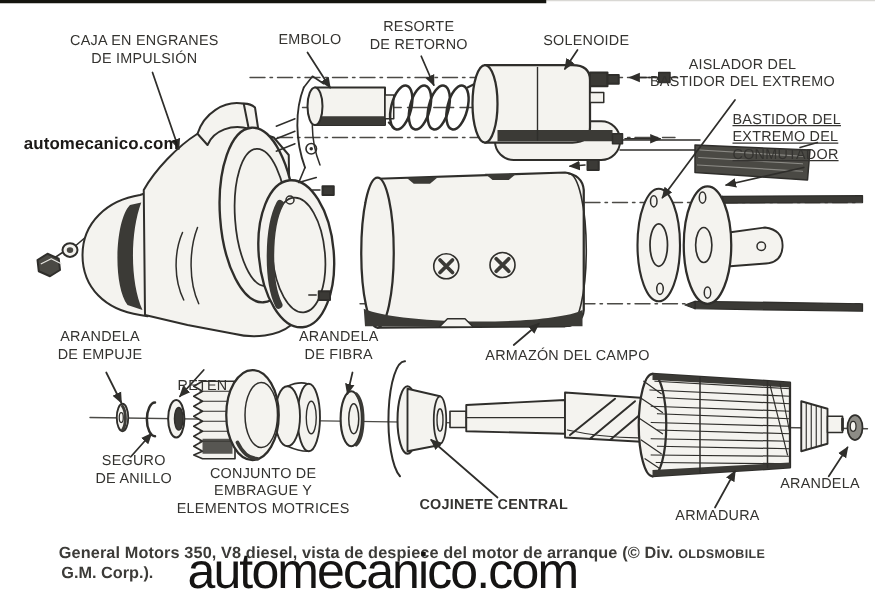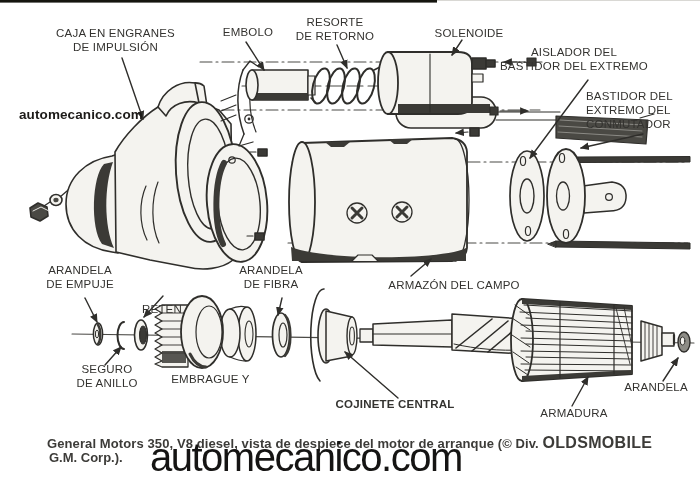--- a/index.html
+++ b/index.html
@@ -16,21 +16,21 @@
     white-space:nowrap;
   }
   .wm-small{
     position:absolute;left:19px;top:107px;
     font-size:13.5px;font-weight:bold;color:#1c1a18;letter-spacing:.1px;
   }
   .caption{
     position:absolute;left:47px;top:434px;
     font-size:13px;font-weight:bold;color:#3c3b38;white-space:nowrap;letter-spacing:.1px;
   }
-  .caption .brand{font-size:16px;letter-spacing:.3px;}
+  .caption .brand{font-size:10px;letter-spacing:.3px;}
   .caption2{
     position:absolute;left:49px;top:450px;
     font-size:13px;font-weight:bold;color:#3c3b38;white-space:nowrap;
   }
   .wm-large{
     position:absolute;left:150px;top:437px;
     font-size:40px;line-height:40px;color:#151413;letter-spacing:-1.5px;
     white-space:nowrap;
   }
 </style>
@@ -280,25 +280,25 @@
   <div class="lbl" style="left:212px;top:26px;width:72px;">
     <div>EMBOLO</div>
   </div>
   <div class="lbl" style="left:293px;top:16px;width:84px;">
     <div>RESORTE</div>
     <div>DE RETORNO</div>
   </div>
   <div class="lbl" style="left:430px;top:27px;width:78px;">
     <div>SOLENOIDE</div>
   </div>
-  <div class="lbl" style="left:498px;top:46px;width:152px;">
+  <div class="lbl" style="left:518px;top:46px;width:152px;">
     <div>AISLADOR DEL</div>
     <div>BASTIDOR DEL EXTREMO</div>
   </div>
-  <div class="lbl" style="left:586px;top:90px;width:84px;">
+  <div class="lbl" style="left:586px;top:90px;width:84px;text-decoration:underline;">
     <div>BASTIDOR DEL</div>
     <div>EXTREMO DEL</div>
     <div>CONMUTADOR</div>
   </div>
   <div class="lbl" style="left:36px;top:264px;width:88px;">
     <div>ARANDELA</div>
     <div>DE EMPUJE</div>
   </div>
   <div class="lbl" style="left:138px;top:279px;width:48px;margin-top:24px;">
     <div>RETEN</div>
@@ -308,21 +308,23 @@
     <div>DE FIBRA</div>
   </div>
   <div class="lbl" style="left:386px;top:279px;width:136px;">
     <div>ARMAZÓN DEL CAMPO</div>
   </div>
   <div class="lbl" style="left:66px;top:363px;width:82px;">
     <div>SEGURO</div>
     <div>DE ANILLO</div>
   </div>
   <div class="lbl" style="left:138px;top:373px;width:145px;">
+    <div>CONJUNTO DE</div>
     <div>EMBRAGUE Y</div>
+    <div>ELEMENTOS MOTRICES</div>
   </div>
   <div class="lbl" style="left:334px;top:398px;width:122px;font-weight:bold;">
     <div>COJINETE CENTRAL</div>
   </div>
   <div class="lbl" style="left:540px;top:407px;width:68px;">
     <div>ARMADURA</div>
   </div>
   <div class="lbl" style="left:620px;top:381px;width:72px;">
     <div>ARANDELA</div>
   </div>

